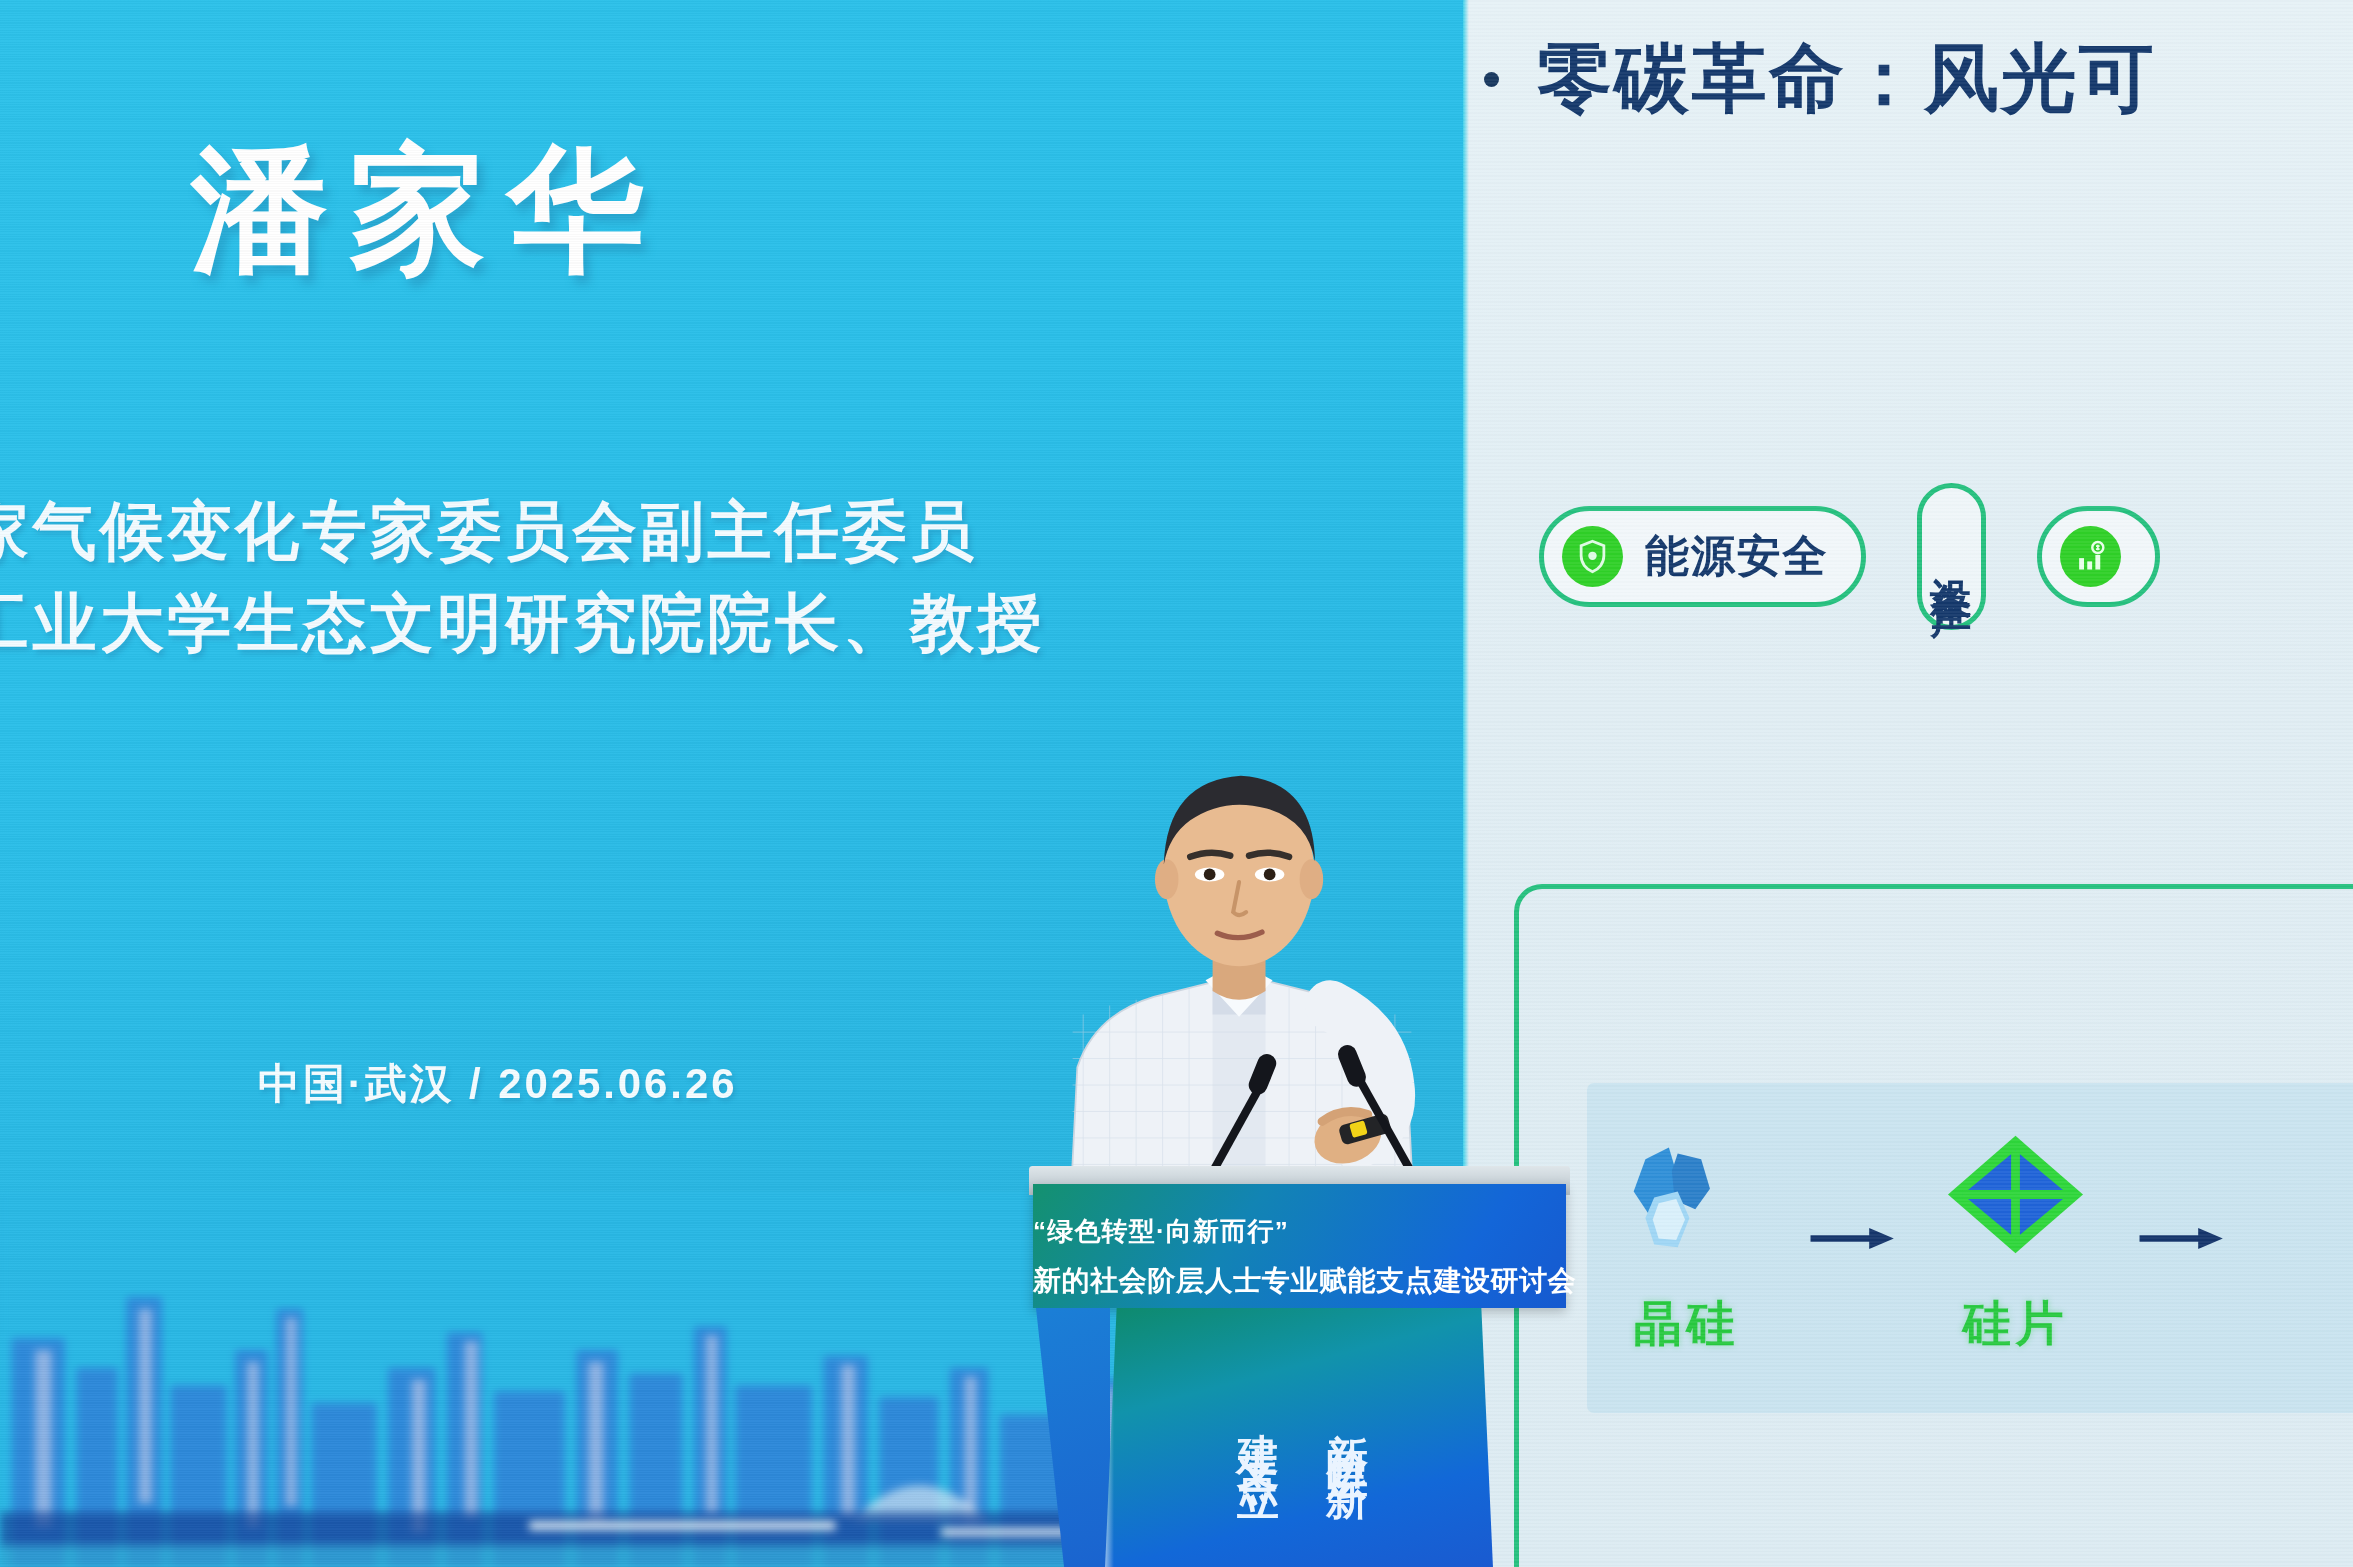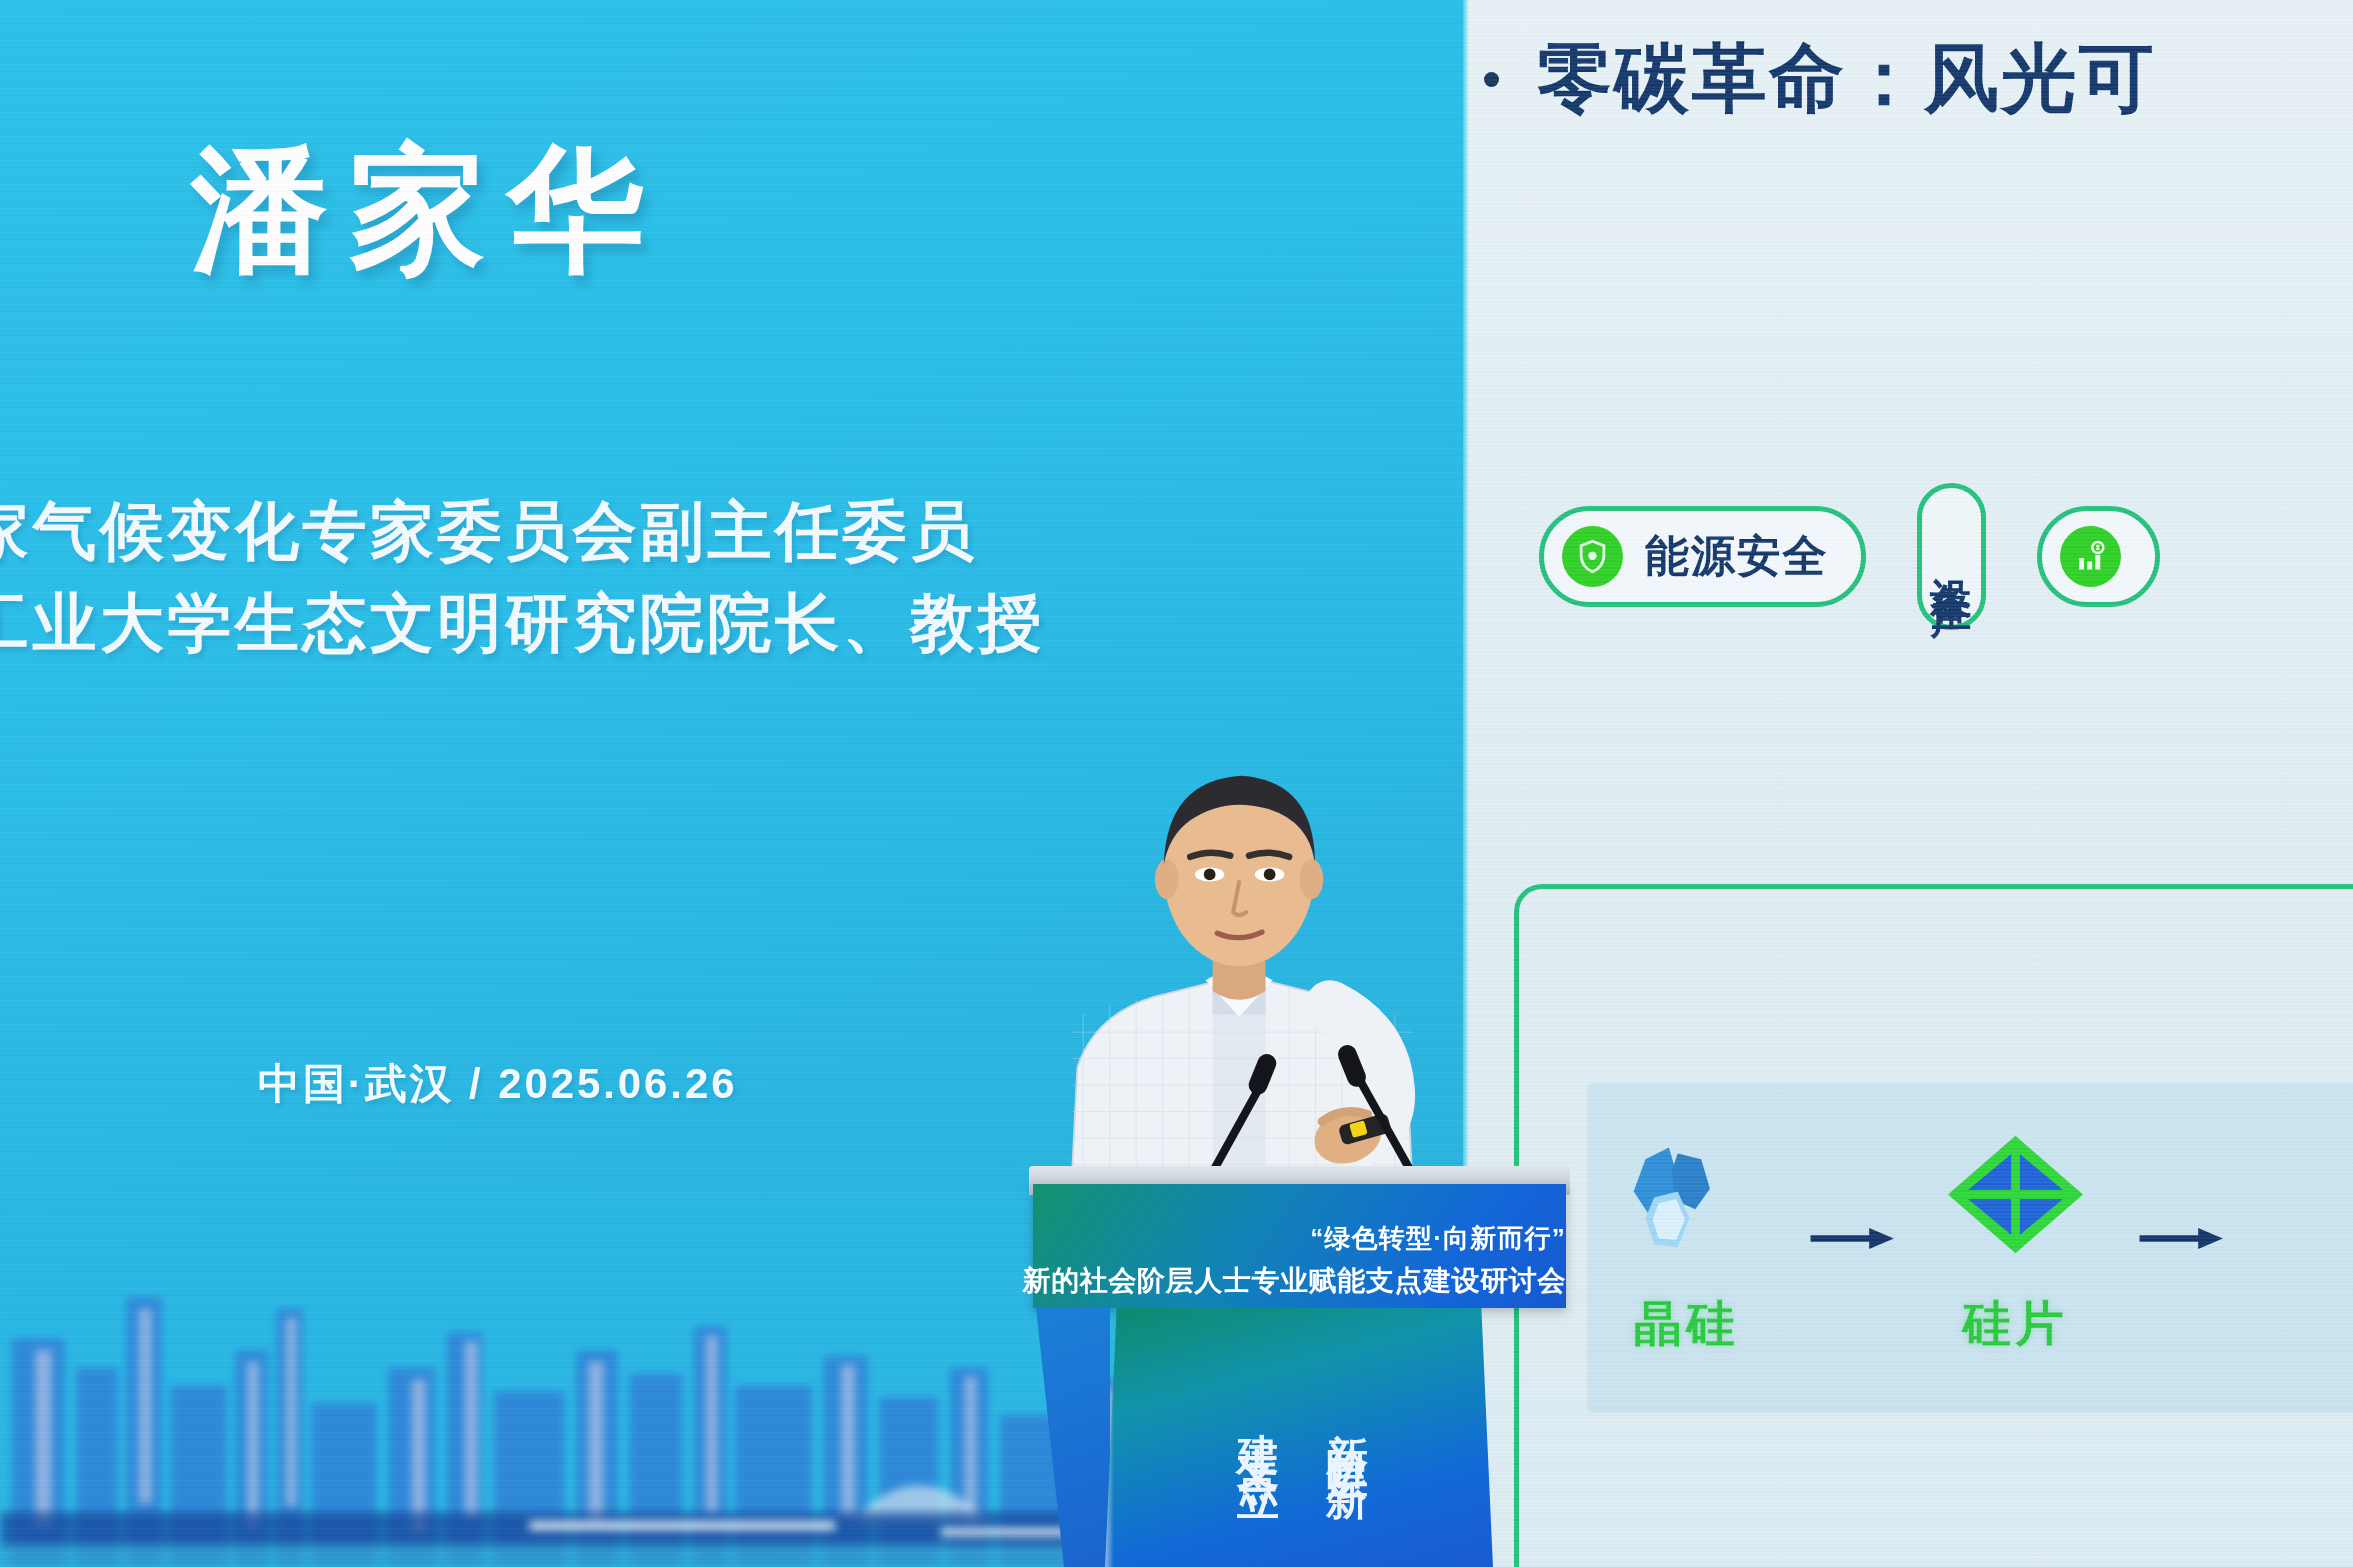--- a/index.html
+++ b/index.html
@@ -87,26 +87,26 @@
   .flow .glyph { height:147px; display:flex; align-items:center; justify-content:center; }
   .flow .cap { margin-top:23.5px; font-size:48px; font-weight:700; color:#27c93f;
     letter-spacing:4.7px; text-shadow:0 0 5.9px rgba(40,200,70,.35); }
   .arrow { width:88px; height:33px; flex:none; }
 
   
   .podium-top { position:absolute; left:1029px; top:1166px; width:541px; height:29px;
     background:linear-gradient(180deg,#dfe6ea,#b6c2c9); border-radius:3.5px 3.5px 0 0; }
   .podium-sign { position:absolute; left:1033px; top:1184px; width:533px; height:124px;
     background:linear-gradient(125deg,#14916f 0%,#1284b4 38%,#1366d8 78%,#1659cf 100%);
-    display:flex; flex-direction:column; align-items:flex-end; justify-content:flex-end;
+    display:flex; flex-direction:column; align-items:flex-start; justify-content:flex-end;
     padding-bottom:8.2px; box-shadow:0 3.5px 10.6px rgba(0,0,0,.22); }
   .podium-sign .l1 { font-size:26px; font-weight:700; color:#fff; letter-spacing:1.2px;
     white-space:nowrap; margin-bottom:5.9px; }
   .podium-sign .l2 { font-size:28px; font-weight:700; color:#fff; letter-spacing:0.6px;
-    white-space:nowrap; }
+    white-space:nowrap;margin-top:7px; }
   .podium-body { position:absolute; left:1105px; top:1308px; width:388px; height:260px;
     background:linear-gradient(165deg,#0e8a6c 0%,#1193ab 30%,#1268d8 72%,#1a5ad0 100%);
     clip-path:polygon(3% 0,97% 0,100% 100%,0 100%); }
   .podium-body::before{content:"";position:absolute;left:0;top:0;width:9.4px;height:100%;
     background:linear-gradient(90deg,rgba(255,255,255,.55),rgba(255,255,255,0));}
   .podium-side { position:absolute; left:1036px; top:1308px; width:74px; height:260px;
     background:linear-gradient(160deg,#1b7fd6,#1a63cf);
     clip-path:polygon(0 0,100% 0,100% 100%,38% 100%); }
   .podium-vtext { position:absolute; left:1230px; top:1400px; display:flex;
     gap:33px; }

